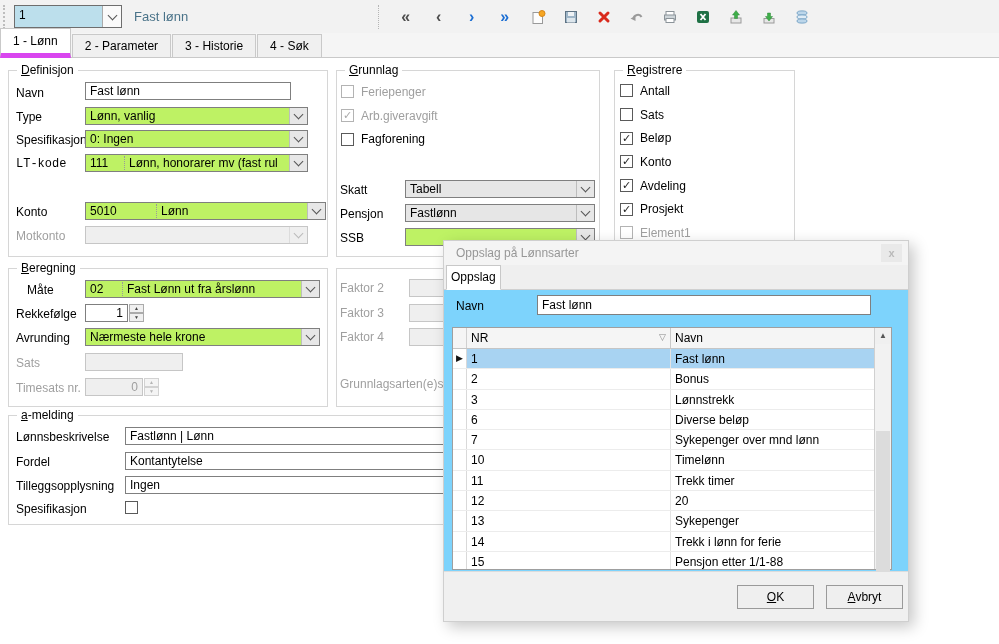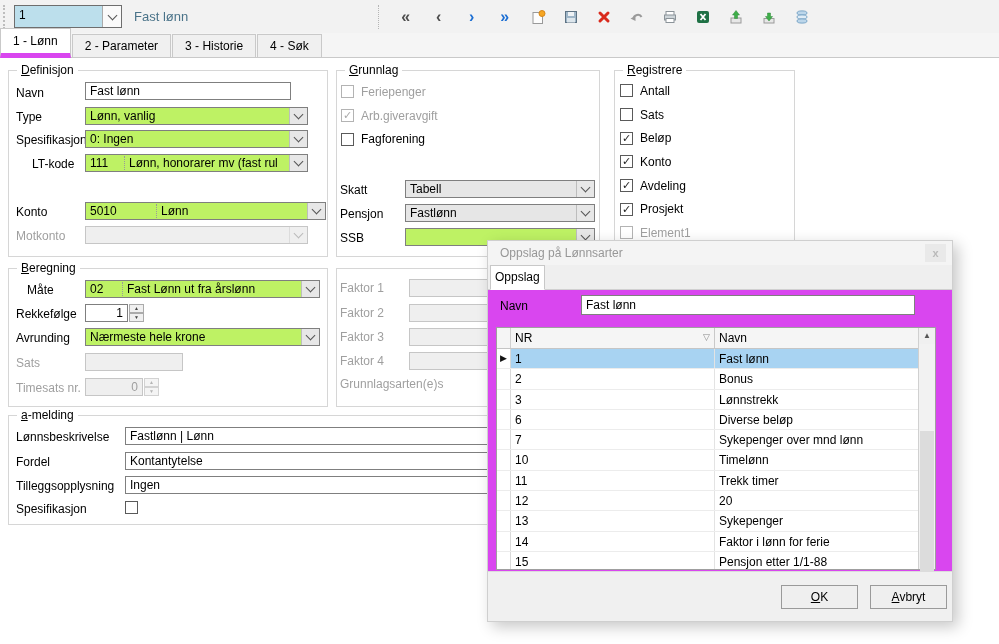--- a/index.html
+++ b/index.html
@@ -48,22 +48,22 @@
   .checkbox.dis .mark{color:#a8a8a8;}
   .cbrow{display:flex;align-items:center;gap:7px;height:23.7px;}
   .cbrow.dis{color:#9f9f9f;}
   .spin{position:absolute;width:15px;height:18px;display:flex;flex-direction:column;}
   .spin span{flex:1;background:#f0f0f0;border:1px solid #ababab;font-size:5px;line-height:7px;text-align:center;color:#444;}
   .spin.dis span{color:#b5b5b5;border-color:#d2d2d2;background:#f4f4f4;}
   .frow{display:flex;align-items:center;height:24.4px;}
   .flbl{width:69px;color:#9f9f9f;}
   .finp{position:static;width:100px;}
   
-  .dialog{position:absolute;left:443px;top:240px;width:464px;height:380px;background:#d946ef;border:1px solid #cfcfcf;
-          box-shadow:5px 5px 14px rgba(0,0,0,.22);margin-left:44px;}
+  .dialog{position:absolute;left:443px;top:240px;width:464px;height:380px;background:#7dd3fc;border:1px solid #cfcfcf;
+          box-shadow:5px 5px 14px rgba(0,0,0,.22);}
   .dtitle{height:24px;background:#f4f4f4;display:flex;align-items:center;padding-left:12px;color:#979797;font-size:12px;}
   .dclose{position:absolute;right:6px;top:3px;width:21px;height:18px;background:#e9e9e9;color:#b9b9b9;font-weight:bold;
           font-size:11px;display:flex;align-items:center;justify-content:center;}
   .dtabs{height:24px;background:#efefef;border-bottom:1px solid #d0d0d0;display:flex;align-items:flex-end;padding-left:2px;}
   .dtab{height:23px;line-height:23px;padding:0 4px;background:#fff;border:1px solid #c8c8c8;border-bottom:1px solid #fff;margin-bottom:-1px;}
   .dnavnlbl{position:absolute;left:12px;top:58px;}
   .dnavninp{left:93px;top:54px;width:334px;height:20px;}
   .ltable{position:absolute;left:8px;top:86px;width:440px;height:243px;border:1px solid #9f9f9f;box-sizing:border-box;background:#fff;display:flex;}
   .tcols{flex:1;display:flex;flex-direction:column;overflow:hidden;}
   .thead{height:20px;background:#f5f5f5;border-bottom:1px solid #c5c5c5;display:flex;flex:none;}
@@ -190,21 +190,21 @@
       <span class="chev"></span>
     </span>
 </div>
 <span class="lbl" style="left:16px;top:133px;">Spesifikasjon</span>
 <div class="combo" style="left:85px;top:130px;width:223px;">
   <span class="txt">0: Ingen</span>
   <span class="btn">
       <span class="chev"></span>
     </span>
 </div>
-<span class="lbl" style="left:32px;top:157px;">LT-kode</span>
+<span class="lbl" style="left:16px;top:157px;font-family:Liberation Mono, monospace;">LT-kode</span>
 <div class="combo" style="left:85px;top:154px;width:223px;">
   <span class="code" style="width:30px;">111</span>
   <span class="txt">Lønn, honorarer  mv (fast rul</span>
   <span class="btn">
       <span class="chev"></span>
     </span>
 </div>
 <span class="lbl" style="left:16px;top:205px;">Konto</span>
 <div class="combo" style="left:85px;top:202px;width:241px;">
   <span class="code" style="width:62px;">5010</span>
@@ -332,24 +332,20 @@
 <input class="field" style="left: 85px; top: 353px; width: 98px;" disabled="">
 <span class="lbl dis" style="left:16px;top:381px;">Timesats nr.</span>
 <input class="field" style="left: 85px; top: 378px; width: 58px; text-align: right;" disabled="" value="0">
 <div class="spin dis" style="left:144px;top:378px;">
     <span>▲</span>
     <span>▼</span>
   </div>
 
 <div class="group" style="left:336px;top:268px;width:262px;height:137px;"></div>
 <div id="faktor-rows" style="position:absolute;left:340px;top:276px;">
-    <div class="frow">
-      <span class="flbl">Faktor 1</span>
-      <input class="field finp" disabled="" style="">
-    </div>
     <div class="frow">
       <span class="flbl">Faktor 2</span>
       <input class="field finp" disabled="" style="">
     </div>
     <div class="frow">
       <span class="flbl">Faktor 3</span>
       <input class="field finp" disabled="" style="">
     </div>
     <div class="frow">
       <span class="flbl">Faktor 4</span>
@@ -432,21 +428,21 @@
             <span class="tc tnavn">20</span>
           </div>
           <div class="trow">
             <span class="tmark"></span>
             <span class="tc tnr">13</span>
             <span class="tc tnavn">Sykepenger</span>
           </div>
           <div class="trow">
             <span class="tmark"></span>
             <span class="tc tnr">14</span>
-            <span class="tc tnavn">Faktor i lønn for ferie</span>
+            <span class="tc tnavn">Trekk i lønn for ferie</span>
           </div>
           <div class="trow">
             <span class="tmark"></span>
             <span class="tc tnr">15</span>
             <span class="tc tnavn">Pensjon etter 1/1-88</span>
           </div>
         </div>
     </div>
     <div class="vscroll" style="position: relative;">
       <span class="varrow">▲</span>

